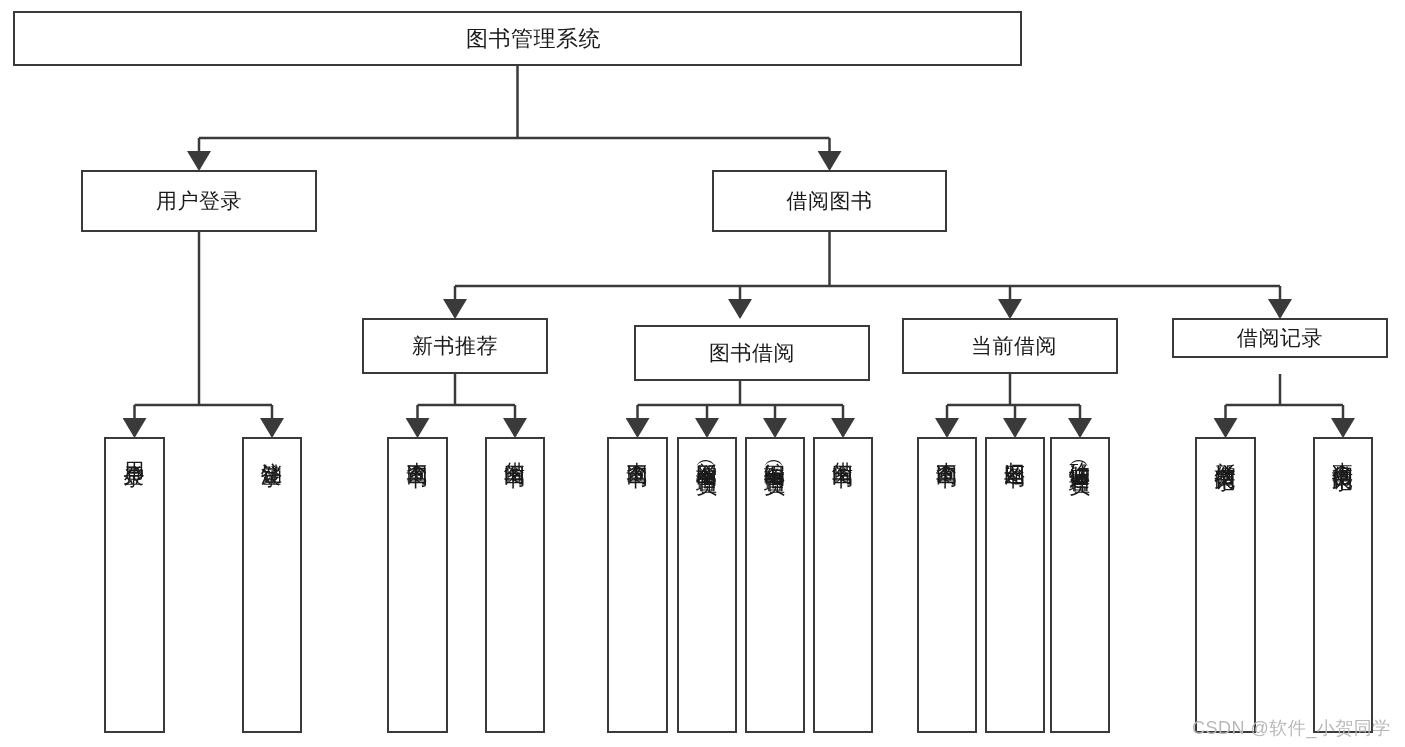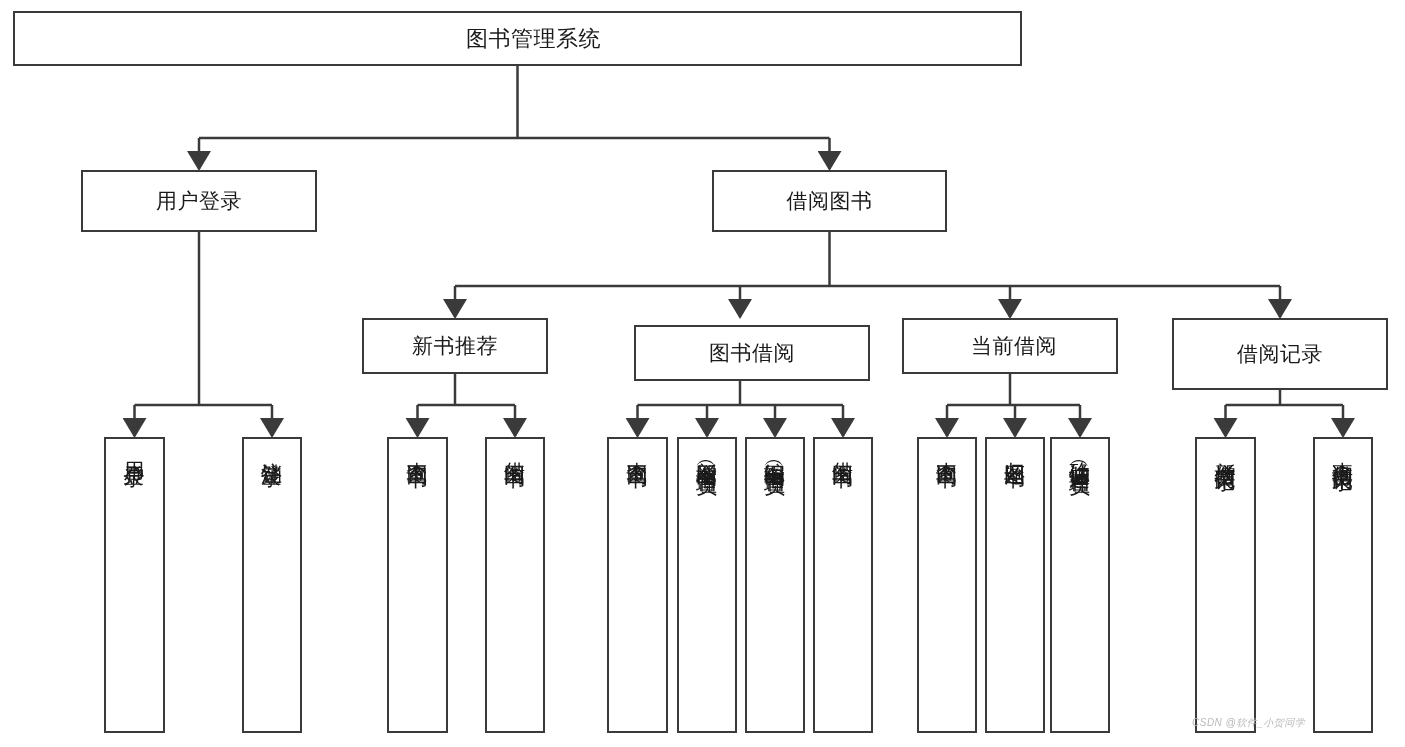--- a/index.html
+++ b/index.html
@@ -59,25 +59,24 @@
   .node.leaf .node-label {
     writing-mode: vertical-rl;
     text-orientation: upright;
     font-size: 21px;
     line-height: 1.0;
     letter-spacing: 2px;
     white-space: nowrap;
   }
   .watermark {
     position: absolute;
-    font-size: 10px;
+    font-size: 18px;
     color: #b9b9b9;
     white-space: nowrap;
     letter-spacing: 0.5px;
-    font-style: italic;
   }
 </style>
 </head>
 <body>
 
 <div id="canvas">
   <svg id="edges" viewBox="0 0 1405 747" xmlns="http://www.w3.org/2000/svg">
     <defs>
       <marker id="arrow" viewBox="0 0 10 12" refX="9" refY="6" markerWidth="8" markerHeight="9.6" orient="auto-start-reverse">
         <path d="M 0 0 L 10 6 L 0 12 z" fill="#3a3a3a"></path>
@@ -132,21 +131,21 @@
       </div>
       <div class="node horiz" style="left: 362px; top: 318px; width: 186px; height: 56px;">
         <span class="node-label">新书推荐</span>
       </div>
       <div class="node horiz" style="left: 634px; top: 318px; width: 236px; height: 56px; margin-top: 7px;">
         <span class="node-label">图书借阅</span>
       </div>
       <div class="node horiz" style="left: 902px; top: 318px; width: 216px; height: 56px; padding-left: 8px;">
         <span class="node-label">当前借阅</span>
       </div>
-      <div class="node horiz" style="left: 1172px; top: 318px; width: 216px; height: 72px;">
+      <div class="node horiz" style="left: 1172px; top: 318px; width: 216px; height: 40px;">
         <span class="node-label">借阅记录</span>
       </div>
       <div class="node leaf" style="left: 104px; top: 437px; width: 61px; height: 296px;">
         <span class="node-label">用户登录</span>
       </div>
       <div class="node leaf" style="left: 242px; top: 437px; width: 60px; height: 296px;">
         <span class="node-label">注销登录</span>
       </div>
       <div class="node leaf" style="left: 387px; top: 437px; width: 61px; height: 296px;">
         <span class="node-label">查询图书</span>

